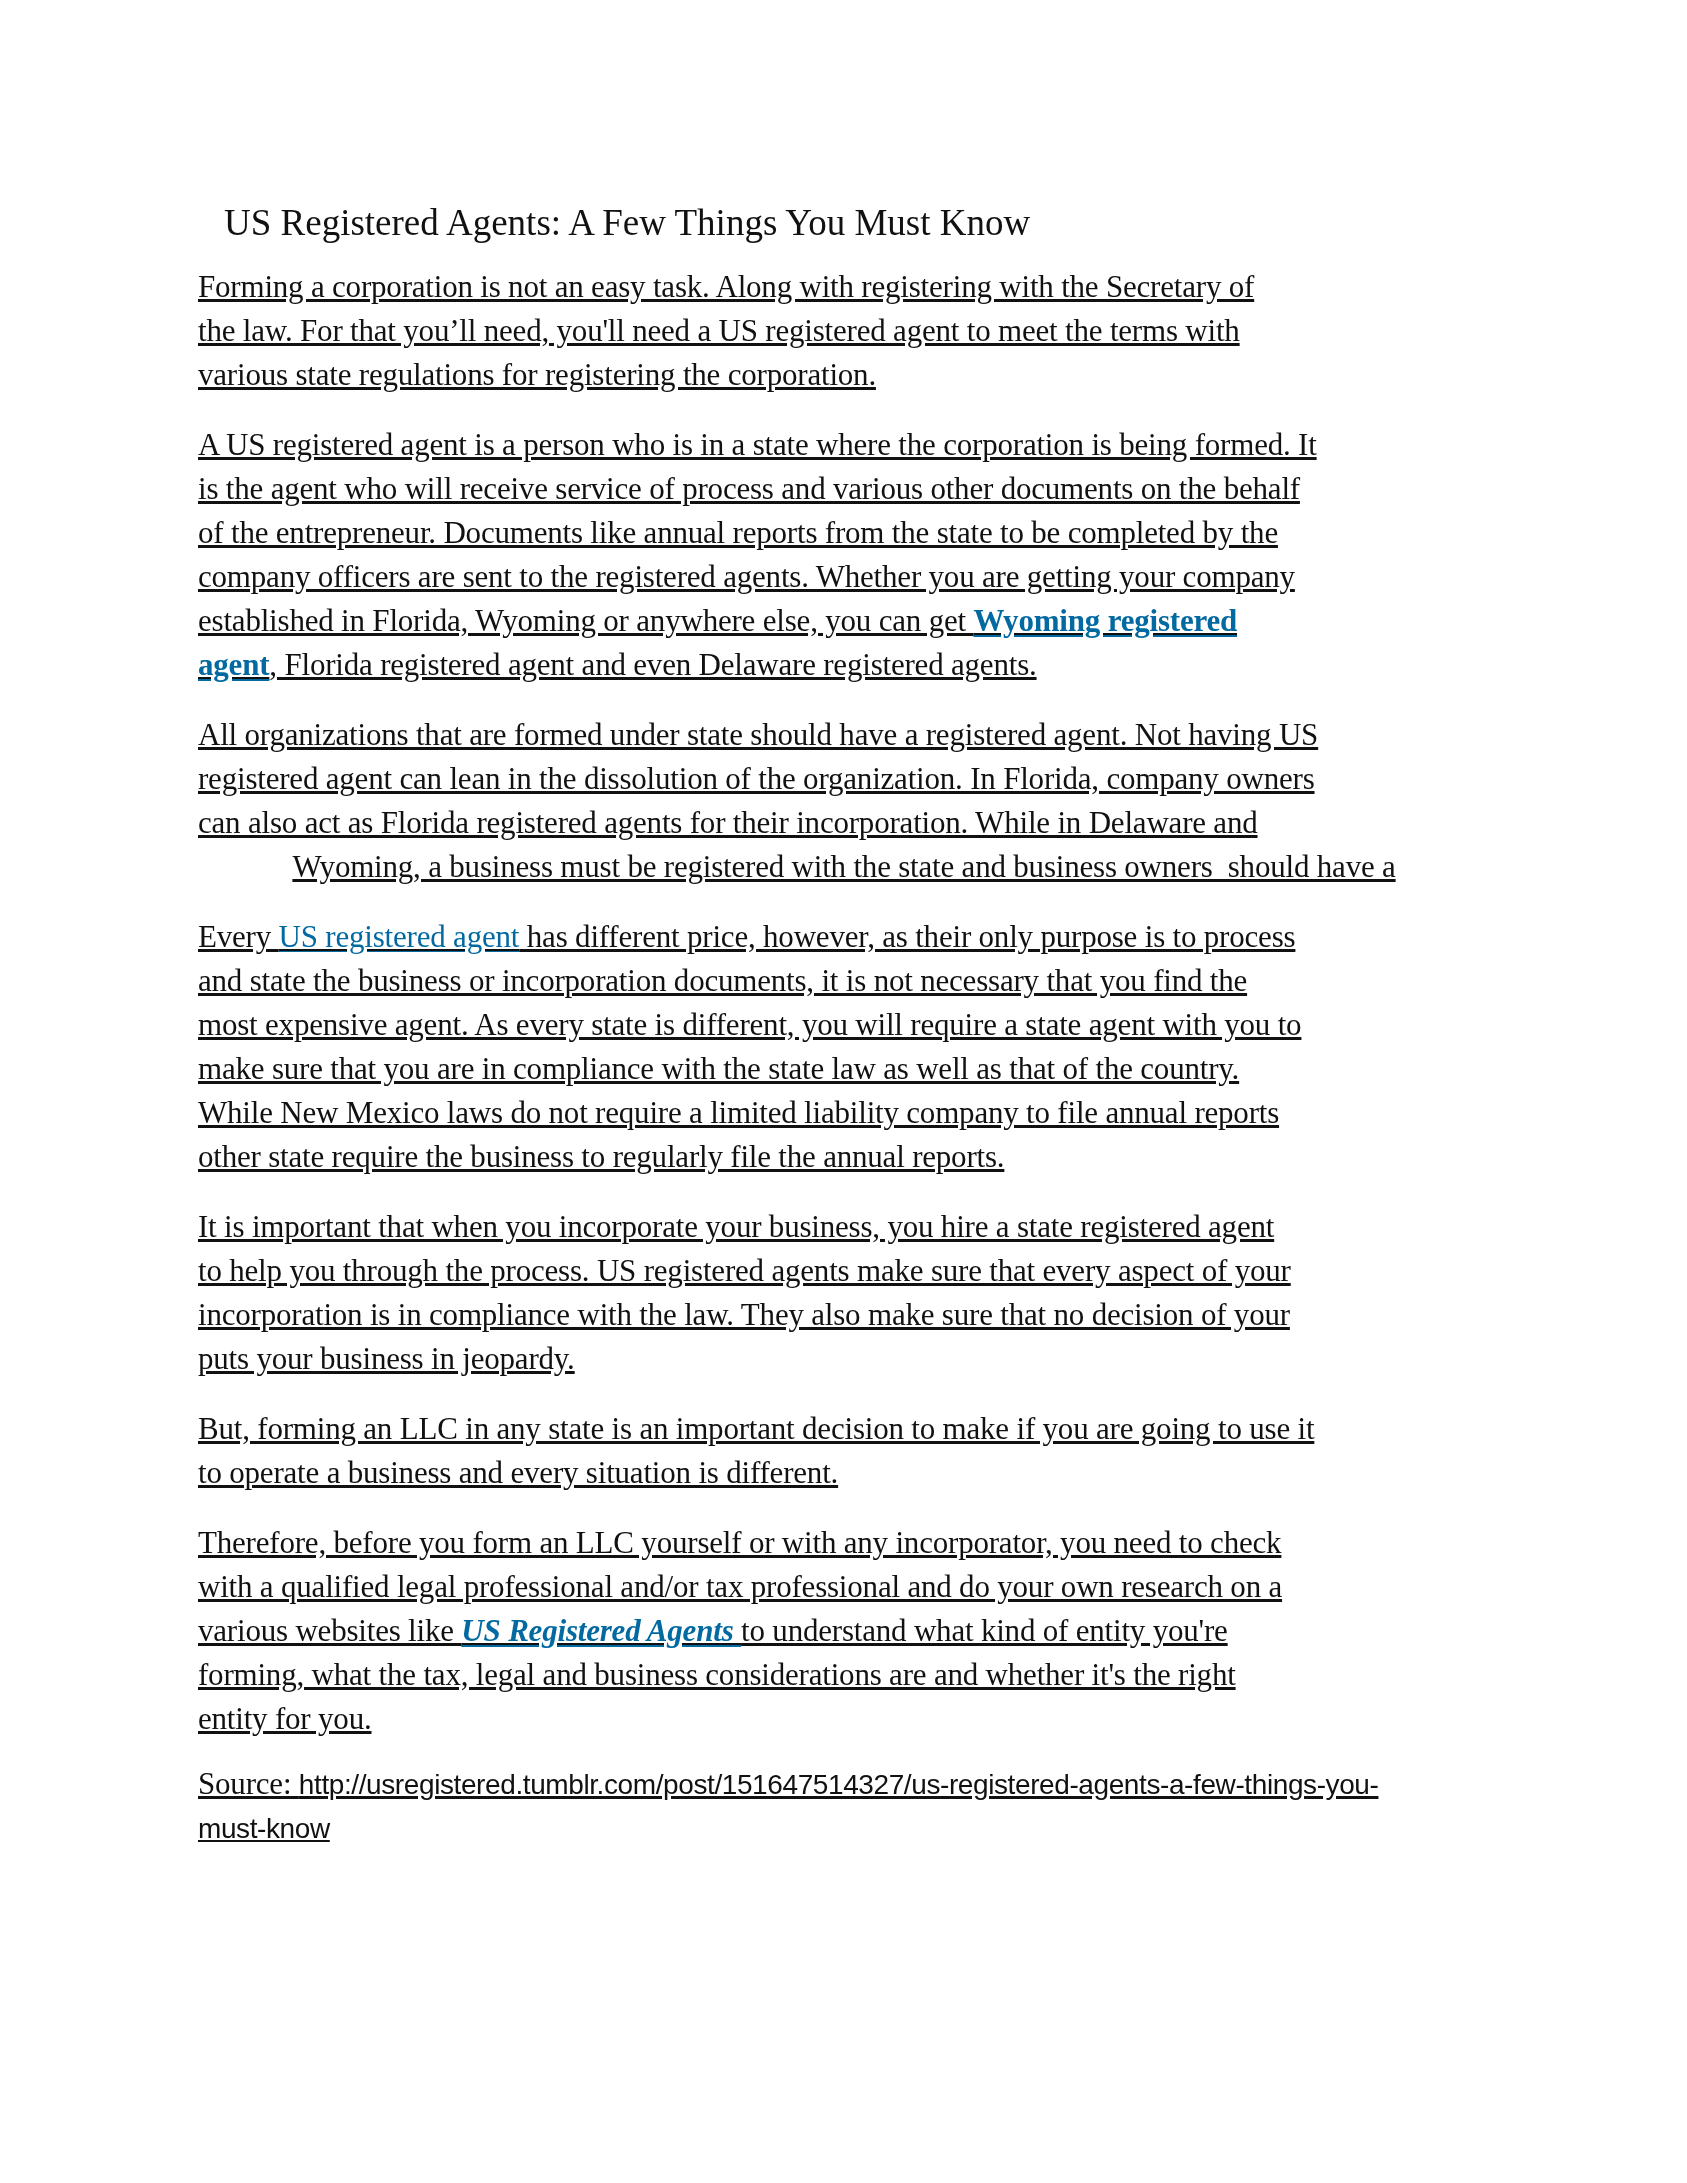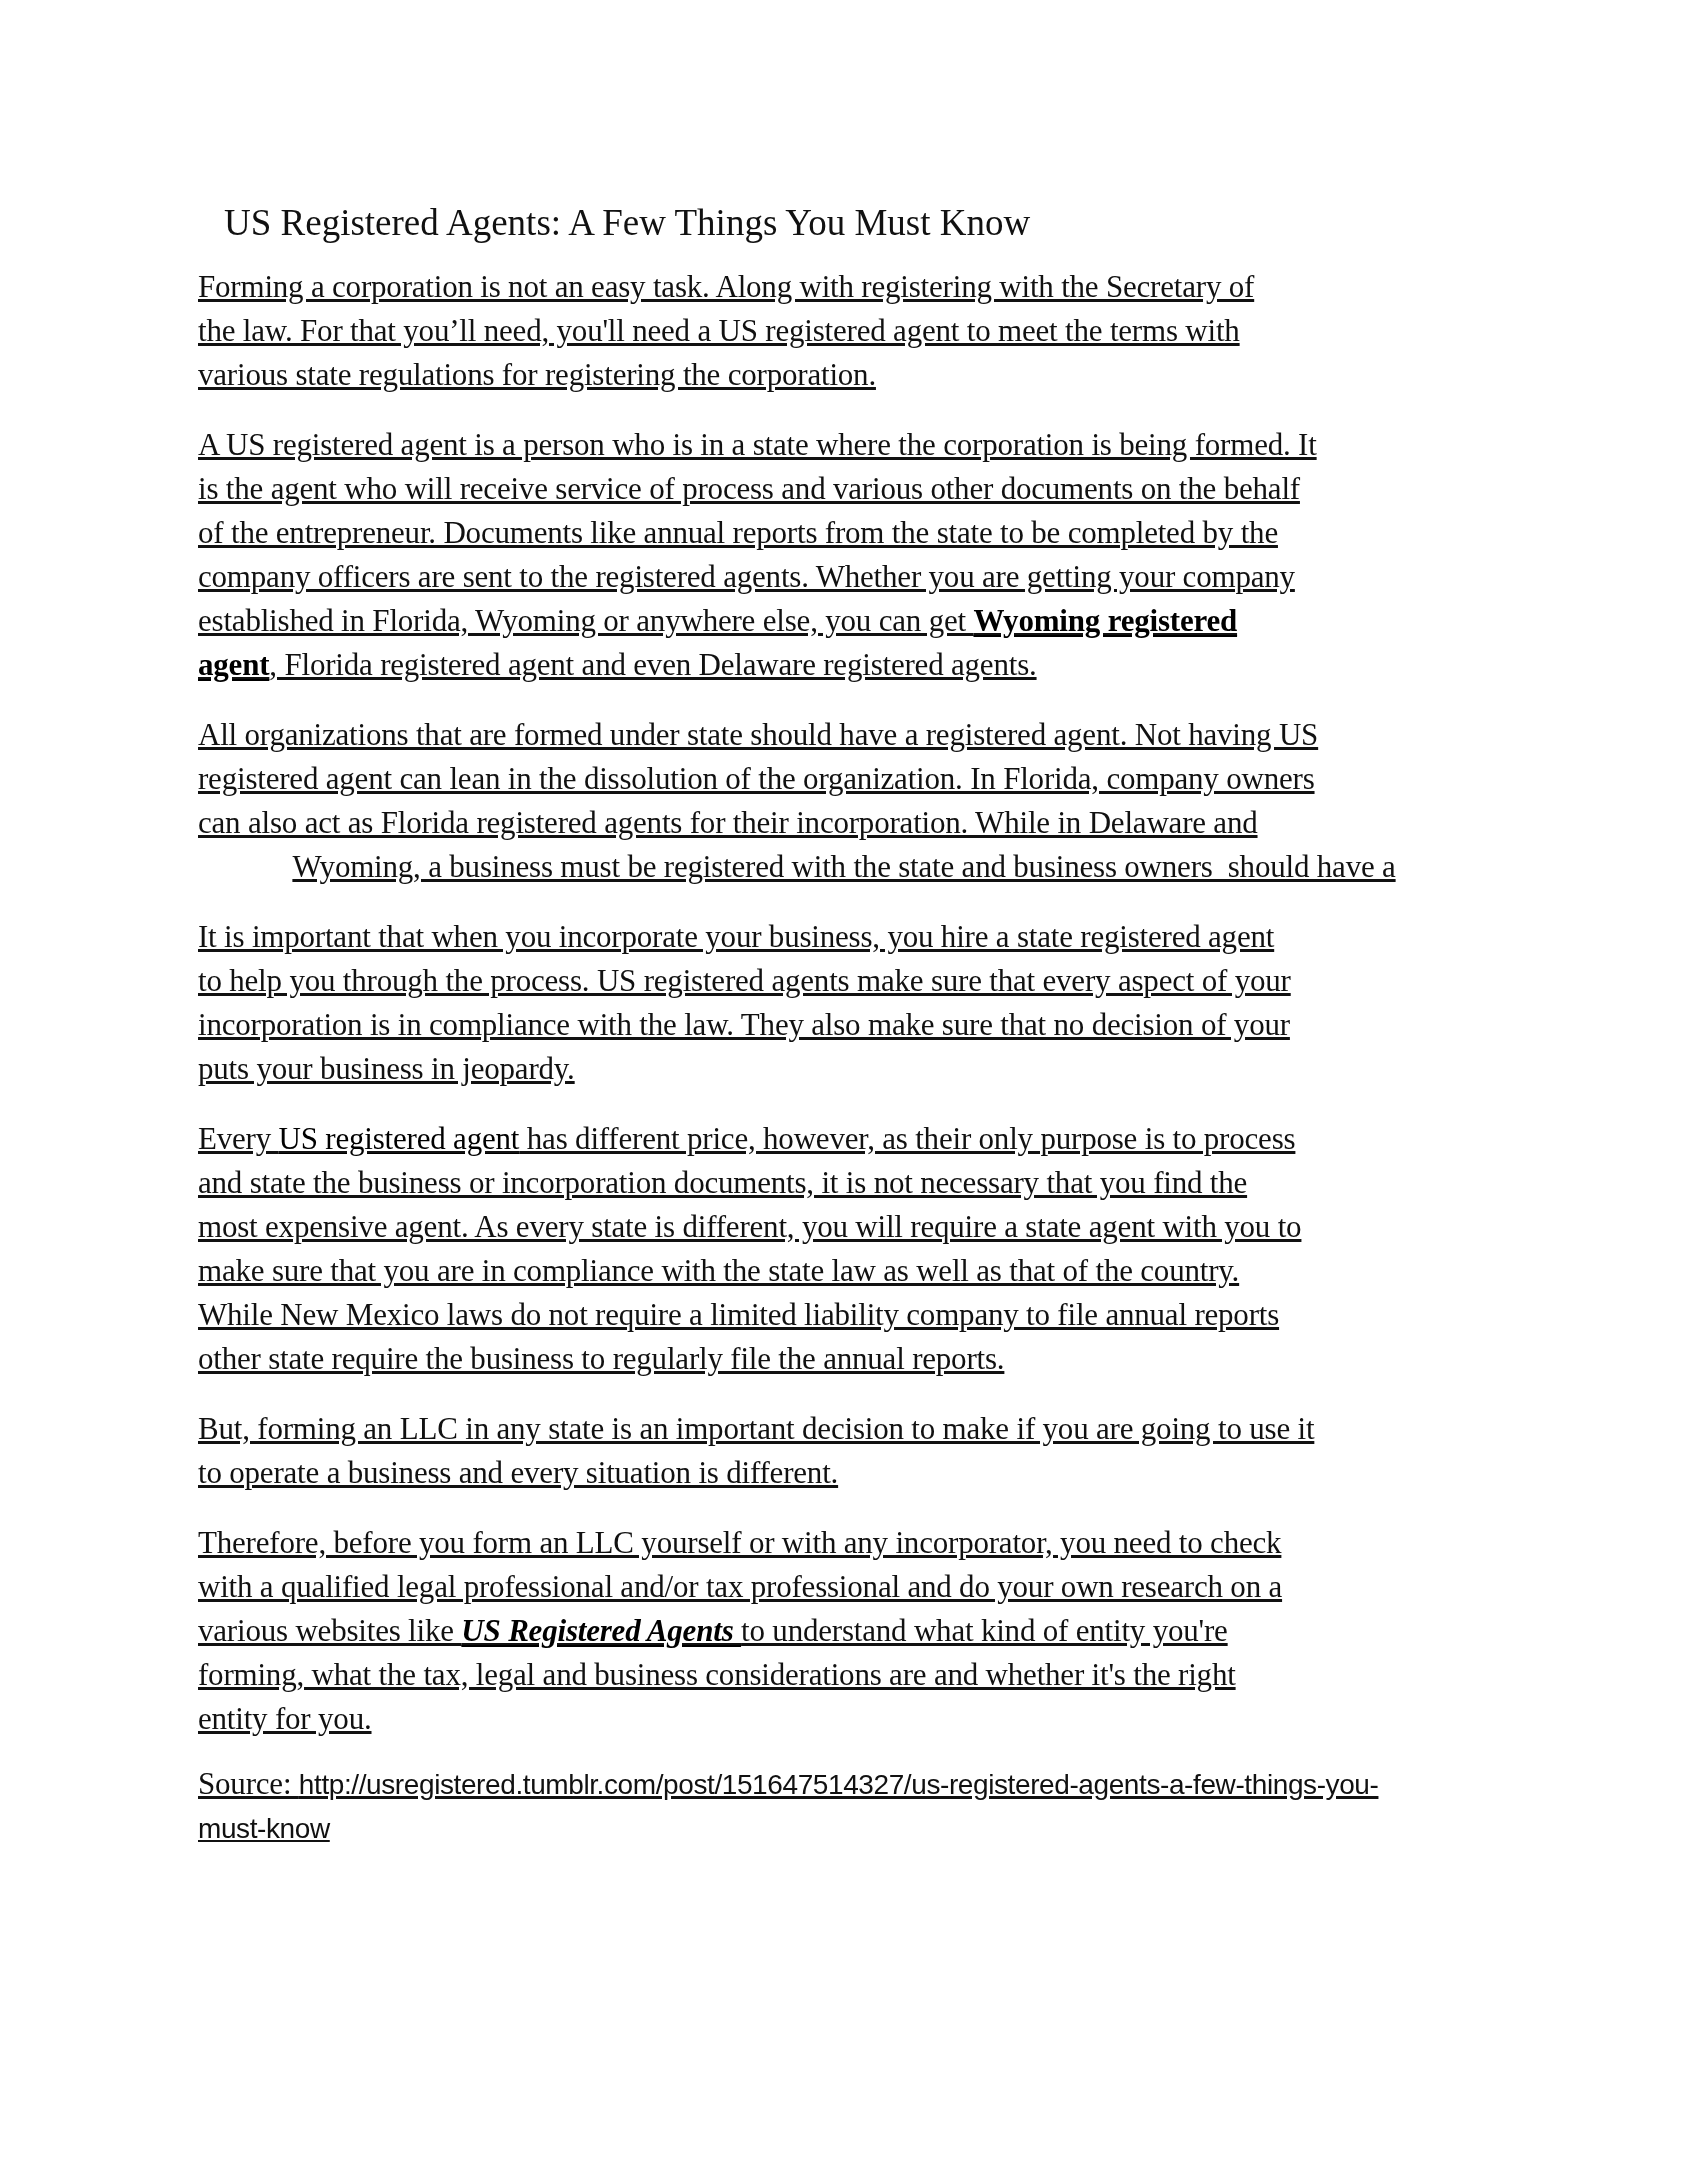--- a/index.html
+++ b/index.html
@@ -35,21 +35,21 @@
       margin: 0 0 26px 0;
       letter-spacing: -0.2px;
       word-spacing: 0px;
     }
     .line {
       display: block;
       white-space: nowrap;
       text-decoration: underline;
     }
     a.link {
-      color: #000000;
+      color: #0369a1;
       text-decoration: underline;
       text-decoration-thickness: 2px;
       text-underline-offset: 4px;
     }
     a.link.bold { font-weight: bold; }
     a.link.bolditalic { font-weight: bold; font-style: italic; }
     a.link.plain { font-weight: normal; text-decoration-thickness: 1.3px; }
     .source {
       font-size: 31px;
       line-height: 44px;
@@ -85,33 +85,33 @@
   </p>
 
   <p class="para">
     <span class="line">All organizations that are formed under state should have a registered agent. Not having US</span>
     <span class="line">registered agent can lean in the dissolution of the organization. In Florida, company owners</span>
     <span class="line">can also act as Florida registered agents for their incorporation. While in Delaware and</span>
     <span class="line" style="white-space: pre; text-align: center;">Wyoming, a business must be registered with the state and business owners  should have a</span>
   </p>
 
   <p class="para">
-    <span class="line">It is important that when you incorporate your business, you hire a state registered agent</span>
-    <span class="line">to help you through the process. US registered agents make sure that every aspect of your</span>
-    <span class="line">incorporation is in compliance with the law. They also make sure that no decision of your</span>
-    <span class="line">puts your business in jeopardy.</span>
-  </p>
-
-  <p class="para">
     <span class="line"><span>Every </span><a class="link plain" href="#">US registered agent</a><span> has different price, however, as their only purpose is to process</span></span>
     <span class="line">and state the business or incorporation documents, it is not necessary that you find the</span>
     <span class="line">most expensive agent. As every state is different, you will require a state agent with you to</span>
     <span class="line">make sure that you are in compliance with the state law as well as that of the country.</span>
     <span class="line">While New Mexico laws do not require a limited liability company to file annual reports</span>
     <span class="line">other state require the business to regularly file the annual reports.</span>
+  </p>
+
+  <p class="para">
+    <span class="line">It is important that when you incorporate your business, you hire a state registered agent</span>
+    <span class="line">to help you through the process. US registered agents make sure that every aspect of your</span>
+    <span class="line">incorporation is in compliance with the law. They also make sure that no decision of your</span>
+    <span class="line">puts your business in jeopardy.</span>
   </p>
 
   <p class="para">
     <span class="line">But, forming an LLC in any state is an important decision to make if you are going to use it</span>
     <span class="line">to operate a business and every situation is different.</span>
   </p>
 
   <p class="para">
     <span class="line">Therefore, before you form an LLC yourself or with any incorporator, you need to check</span>
     <span class="line">with a qualified legal professional and/or tax professional and do your own research on a</span>

